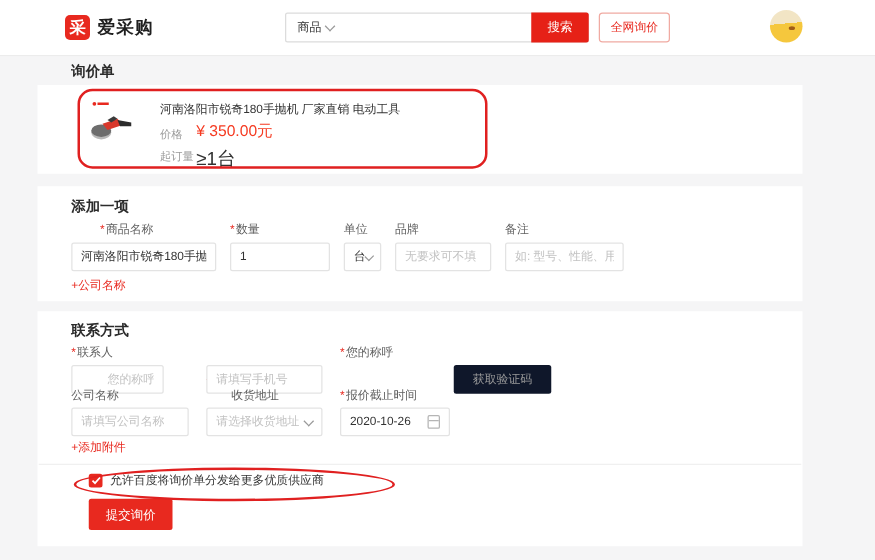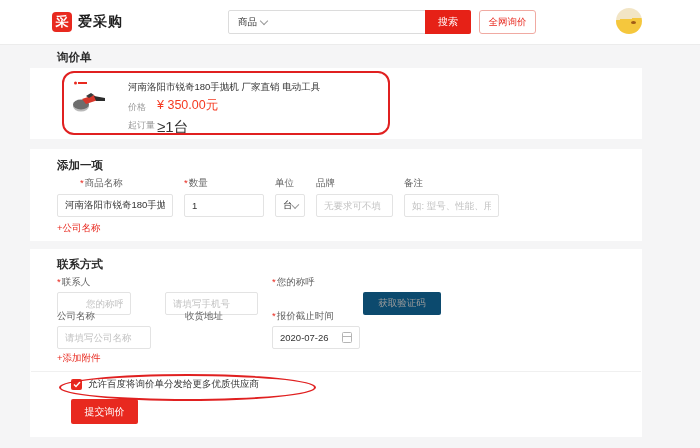--- a/index.html
+++ b/index.html
@@ -32,21 +32,21 @@
   .req{color:#e8291f;margin-right:1px;}
   .tinput{position:absolute;height:23px;box-sizing:border-box;border:1px solid #e3e3e3;border-radius:2px;
           font-size:9.5px;color:#333;padding:0 7px;outline:none;background:#fff;font-family:inherit;}
   .tinput::placeholder{color:#c2c2c2;}
   .sel{position:absolute;height:23px;box-sizing:border-box;border:1px solid #e3e3e3;border-radius:2px;
        background:#fff;display:flex;align-items:center;padding:0 7px;font-size:9.5px;cursor:pointer;}
   .sel .chev{margin-left:auto;}
   .ph{color:#c2c2c2;}
   .val{color:#333;}
   .link-red{position:absolute;font-size:9.5px;color:#e8291f;cursor:pointer;}
-  .gray-btn{position:absolute;height:23px;border:none;background:#0c4a6e;color:#9a9a9a;font-size:9.5px;
+  .gray-btn{position:absolute;height:23px;border:none;background:#0f172a;color:#9a9a9a;font-size:9.5px;
             border-radius:2px;cursor:pointer;font-family:inherit;}
   .cal{width:10px;height:11px;border:1px solid #b5b5b5;border-radius:1.5px;margin-left:auto;box-sizing:border-box;
        background:linear-gradient(#b5b5b5,#b5b5b5) 0 2.5px/100% 1px no-repeat;}
   .divider{position:absolute;height:1px;background:#f0f0f0;}
   
   .annot-rect{position:absolute;border:2.5px solid #e02020;border-radius:12px;pointer-events:none;z-index:5;}
   .annot-ellipse{position:absolute;border:2px solid #e02020;border-radius:50%;pointer-events:none;z-index:5;}
   
   .prod-title{position:absolute;font-size:9.5px;color:#333;white-space:nowrap;}
   .mini-lab{position:absolute;font-size:9px;color:#999;}
@@ -149,26 +149,30 @@
 
     <div class="flabel" style="left:242px;top:27px;">
       <span class="req">*</span><span>您的称呼</span>
     </div>
     <button class="gray-btn" style="left:333px;top:43px;width:78px;">获取验证码</button>
 
     <div class="flabel" style="left:27px;top:61px;">公司名称</div>
     <input class="tinput" style="left: 27px; top: 77px; width: 94px;" placeholder="请填写公司名称">
 
     <div class="flabel" style="left:135px;top:61px;margin-left:20px;">收货地址</div>
+    <div class="sel" style="left:135px;top:77px;width:93px;">
+      <span class="ph">请选择收货地址</span>
+      <i class="chev"></i>
+    </div>
 
     <div class="flabel" style="left:242px;top:61px;">
       <span class="req">*</span><span>报价截止时间</span>
     </div>
     <div class="sel" style="left:242px;top:77px;width:88px;">
-      <span class="val">2020-07-26</span>
+      <span class="val">2020-10-26</span>
       <span class="cal"></span>
     </div>
 
     <div class="link-red" style="left:27px;top:103px;">+添加附件</div>
 
     <div class="divider" style="left:1px;top:122px;width:610px;"></div>
 
     <div class="checkbox" style="left:41px;top:130px;">
       <svg width="8" height="7" viewBox="0 0 8 7">
         <polyline points="1,3.5 3,5.5 7,1" fill="none" stroke="#ffffff" stroke-width="1.4"></polyline>

